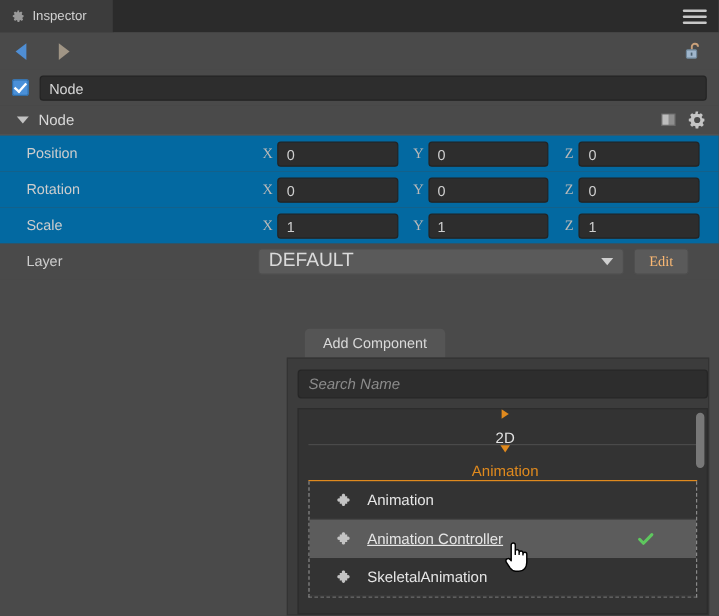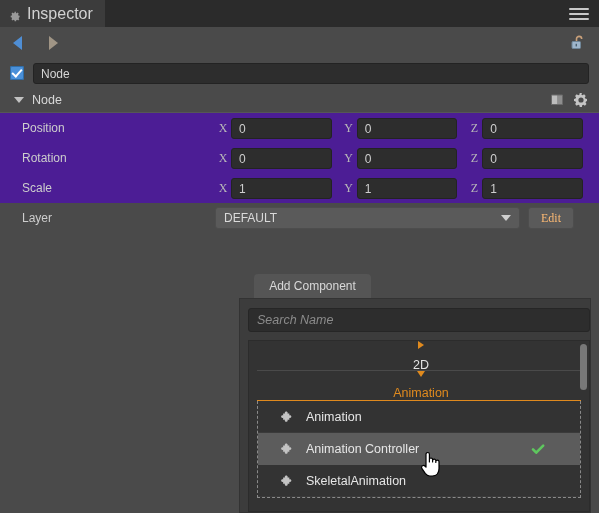--- a/index.html
+++ b/index.html
@@ -26,21 +26,21 @@
     align-items: stretch;
     position: relative;
   }
   .tab {
     background: #3c3c3c;
     display: flex;
     align-items: center;
     gap: 6px;
     padding: 0 12px 0 10px;
     min-width: 72px;
-    font-size: 16px;
+    font-size: 11px;
     color: #d2d2d2;
     border-right: 1px solid #2b2b2b;
   }
   .tab .gear-sm {
     width: 11px; height: 11px;
     display: inline-block;
     opacity: .75;
   }
   .hamburger {
     position: absolute;
@@ -151,21 +151,21 @@
   .section-title { font-size: 12.5px; color: #d8d8d8; }
   .section-head .spacer { flex: 1; }
   .icon-btn { width: 16px; height: 16px; display: block; }
 
   
   .prop-row {
     height: 30px;
     display: flex;
     align-items: center;
     padding-left: 22px;
-    background: #4c1d95;
+    background: #0369a1;
   }
   .prop-label {
     width: 193px;
     font-size: 12px;
     color: #cdcdcd;
     flex: none;
   }
   .axis-group {
     display: flex;
     align-items: center;
@@ -211,21 +211,21 @@
   .select {
     width: 305px;
     height: 22px;
     background: #5a5a5a;
     border: 1px solid #4d4d4d;
     border-radius: 3px;
     display: flex;
     align-items: center;
     padding: 0 8px;
     color: #dadada;
-    font-size: 12px;
+    font-size: 16px;
     box-sizing: border-box;
     position: relative;
   }
   .select .caret {
     position: absolute;
     right: 8px;
     width: 0; height: 0;
     border-left: 5px solid transparent;
     border-right: 5px solid transparent;
     border-top: 6px solid #cfcfcf;
@@ -333,21 +333,21 @@
     height: 31px;
     display: flex;
     align-items: center;
     padding-left: 22px;
     gap: 12px;
     font-size: 12.5px;
     color: #e6e6e6;
     border-bottom: 1px solid #3b3b3b;
     position: relative;
   }
-  .item.selected { background: #5c5c5c; border-bottom-color: #5c5c5c; }
+  .item.selected { background: #5c5c5c; border-bottom-color: #5c5c5c; text-decoration: underline; }
   .item .check {
     position: absolute;
     right: 34px;
     width: 16px; height: 16px;
   }
   .puzzle { width: 14px; height: 14px; flex: none; }
 
   .scrollbar {
     position: absolute;
     right: 2px;

